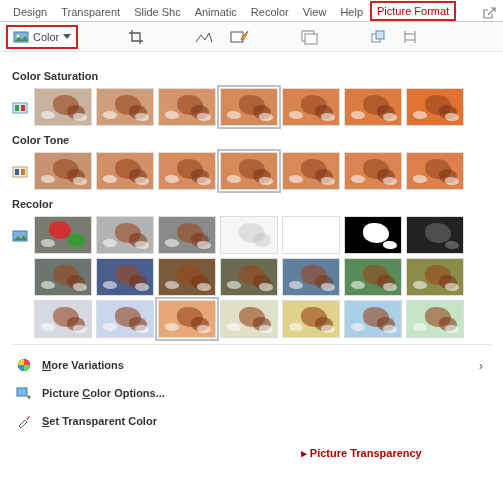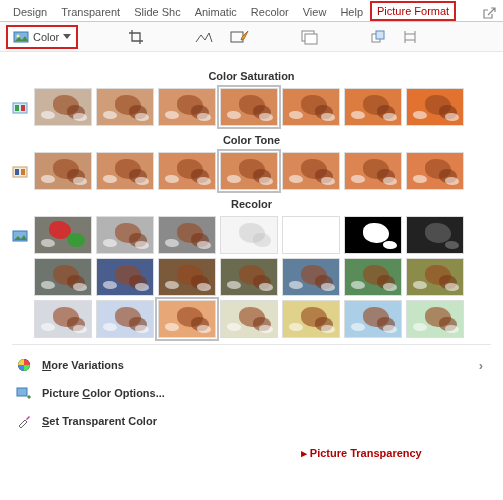--- a/index.html
+++ b/index.html
@@ -6,21 +6,21 @@
   body { font-family: "Segoe UI", Arial, sans-serif; font-size: 11px; background: #fff; width: 503px; color: #444; }
   .tabbar { display: flex; border-bottom: 1px solid #ccc; height: 22px; align-items: flex-end; padding-left: 6px; }
   .tab { padding: 3px 6px 3px 6px; color: #555; border: 1px solid transparent; border-bottom: none; position: relative; cursor: pointer; white-space: nowrap; font-size: 11px; }
   .tab.contextual { color: #b00000; margin-top: 35px; }
   .tab.highlighted { border: 2px solid #d02020; padding: 2px 5px; }
   .toolbar { display: flex; align-items: center; height: 30px; border-bottom: 1px solid #e6e6e6; padding-left: 6px; gap: 50px; background:#fafafa;}
   .color-btn { display: inline-flex; align-items: center; gap: 4px; border: 2px solid #d02020; padding: 2px 5px; background: #fff; cursor: pointer; font-size: 11px; color:#444;}
   .caret { width: 0; height: 0; border-left: 4px solid transparent; border-right: 4px solid transparent; border-top: 5px solid #555; }
   .small-icon { width: 16px; height: 16px; }
   .toolgrp { display:flex; gap:16px; align-items:center;}
-  .dropdown { padding: 10px 12px 6px 12px; background: #fff; text-align: center; }
+  .dropdown { padding: 10px 12px 6px 12px; background: #fff; }
   .section-title { font-weight: 600; color: #333; font-size: 11px; margin: 8px 0 6px 0; }
   .row { display: flex; align-items: flex-start; gap: 6px; }
   .row-icon { width: 16px; height: 16px; flex-shrink: 0; margin-top: 12px; }
   .swatch-strip { display: flex; gap: 4px; flex-wrap: nowrap; }
   .swatch { width: 58px; height: 38px; border: 1px solid #ddd; background: #d28a5a; position: relative; overflow: hidden; cursor:pointer;}
   .swatch.selected { outline: 2px solid #bfbfbf; outline-offset: 1px; }
   .swatch .blob { position:absolute; border-radius:40% 55% 45% 50%; }
   .swatch .b1 { left:18px; top:6px; width:26px; height:20px; background: rgba(150,70,30,0.6);}
   .swatch .b2 { left:32px; top:16px; width:18px; height:14px; background: rgba(120,50,20,0.55);}
   .swatch .b3 { left:6px; top:22px; width:14px; height:8px; background: rgba(255,255,255,0.55);}

